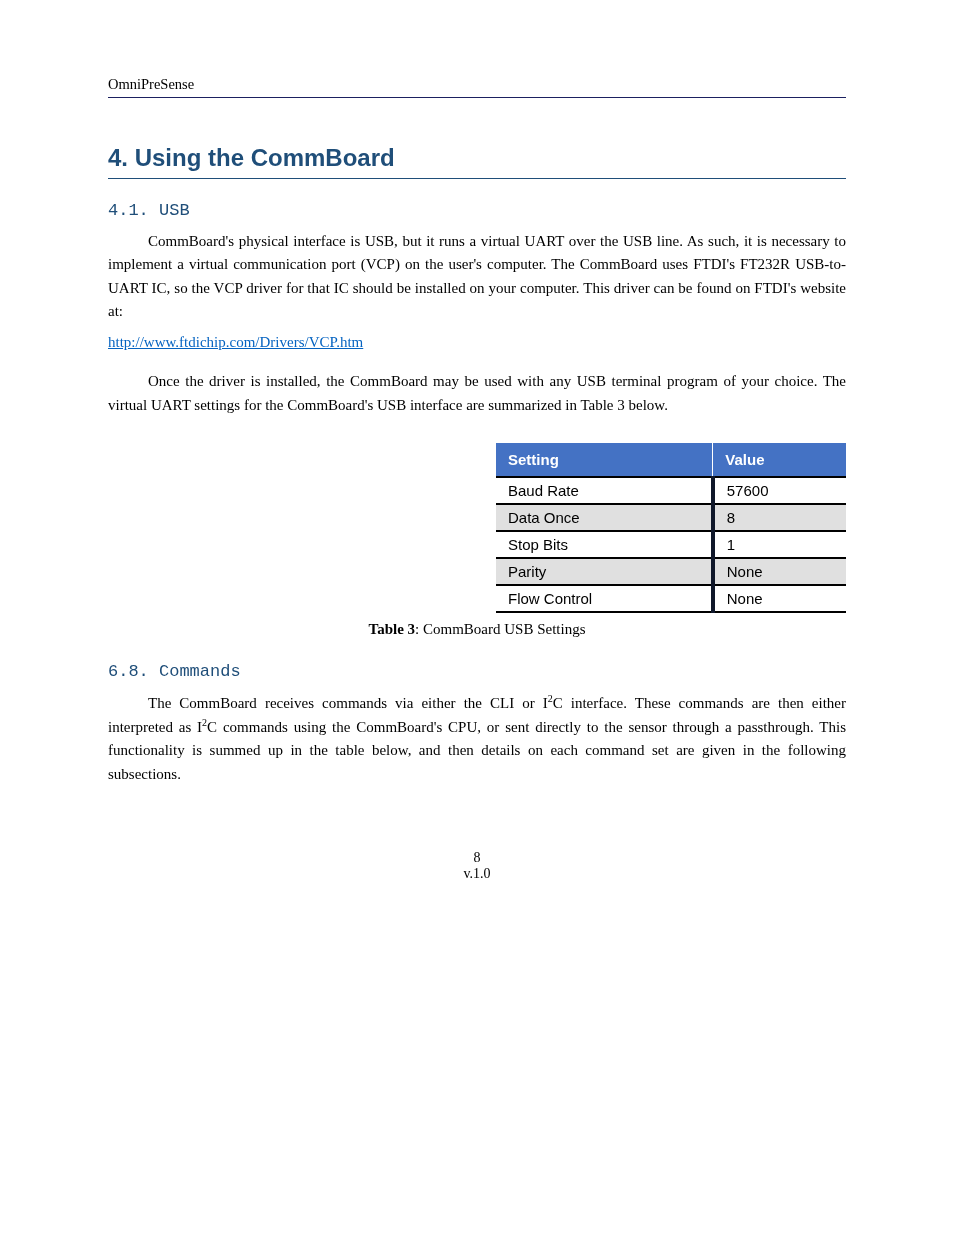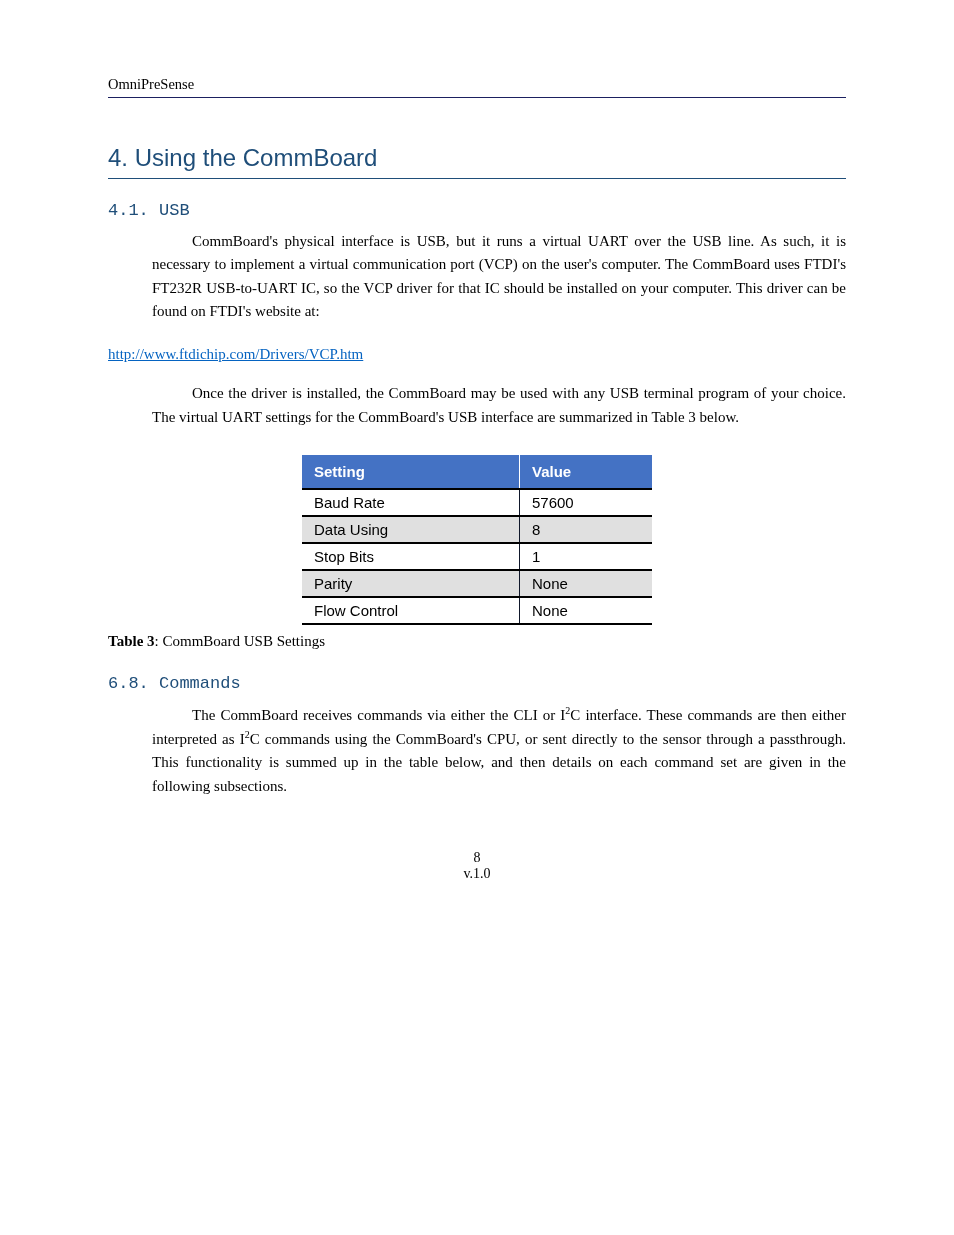--- a/index.html
+++ b/index.html
@@ -26,21 +26,21 @@
     border: 0;
     border-top: 1.5px solid #1b2060;
     margin: 0;
   }
   .section-heading {
     font-family: Arial, "Helvetica Neue", Helvetica, sans-serif;
     font-size: 24px;
     color: #1F4E79;
     margin-top: 46px;
     margin-bottom: 6px;
-    font-weight: 400;
+    font-weight: 700;
   }
   .section-rule {
     border: 0;
     border-top: 1px solid #1F4E79;
     margin: 0 0 16px 0;
   }
   .sub-heading {
     font-family: Liberation Mono, monospace;
     font-size: 17px;
     color: #1F4E79;
@@ -49,30 +49,29 @@
     font-weight: 400;
   }
   .body-text {
     font-size: 15px;
     line-height: 1.55;
     text-align: justify;
     margin: 0;
   }
   .body-text.indent {
     text-indent: 40px;
-    margin-left: 44px;
   }
   .link {
     color: #0563C1;
     text-decoration: underline;
     font-size: 15px;
   }
   .table-wrap {
     display: flex;
-    justify-content: center;
+    justify-content: flex-end;
     margin-top: 26px;
     margin-bottom: 8px;
   }
   table.settings {
     border-collapse: collapse;
     width: 350px;
     font-size: 15px;
     font-family: Arial, Helvetica, sans-serif;
   }
   table.settings th {
@@ -90,24 +89,24 @@
     padding: 4px 12px;
     color: #000000;
   }
   table.settings tr.stripe td {
     background: #e0e0e0;
   }
   table.settings tr.sep td {
     border-bottom: 2px solid #000000;
   }
   table.settings td.left {
-    border-right: 1px solid #0f172a;
+    border-right: 4px solid #0f172a;
   }
   .table-caption {
-    text-align: left;
+    text-align: center;
     font-size: 15px;
     margin-top: 6px;
     margin-bottom: 24px;
     font-style: italic;
     font-family: "Times New Roman", Times, serif;
   }
   .table-caption .label {
     font-weight: bold;
     font-style: normal;
   }
@@ -141,41 +140,41 @@
   <div class="section-heading">
     <span>4.</span>
     <span>Using the CommBoard</span>
   </div>
   <hr class="section-rule">
 
   <div class="sub-heading">4.1. USB</div>
 
   <p class="body-text indent">CommBoard's physical interface is USB, but it runs a virtual UART over the USB line.  As such, it is necessary to implement a virtual communication port (VCP) on the user's computer.  The CommBoard uses FTDI's FT232R USB-to-UART IC, so the VCP driver for that IC should be installed on your computer.  This driver can be found on FTDI's website at:</p>
 
-  <p class="body-text" style="margin-top:20px;">
+  <p class="body-text" style="margin-top:8px;">
     <a class="link">http://www.ftdichip.com/Drivers/VCP.htm</a>
   </p>
 
   <p class="body-text indent" style="margin-top:16px;">Once the driver is installed, the CommBoard may be used with any USB terminal program of your choice.  The virtual UART settings for the CommBoard's USB interface are summarized in Table 3 below.</p>
 
   <div class="table-wrap">
     <table class="settings">
       <thead>
         <tr>
           <th>Setting</th>
           <th>Value</th>
         </tr>
       </thead>
       <tbody>
         <tr class="sep">
           <td class="left">Baud Rate</td>
           <td>57600</td>
         </tr>
         <tr class="stripe sep">
-          <td class="left">Data Using</td>
+          <td class="left">Data Once</td>
           <td>8</td>
         </tr>
         <tr class="sep">
           <td class="left">Stop Bits</td>
           <td>1</td>
         </tr>
         <tr class="stripe sep">
           <td class="left">Parity</td>
           <td>None</td>
         </tr>

